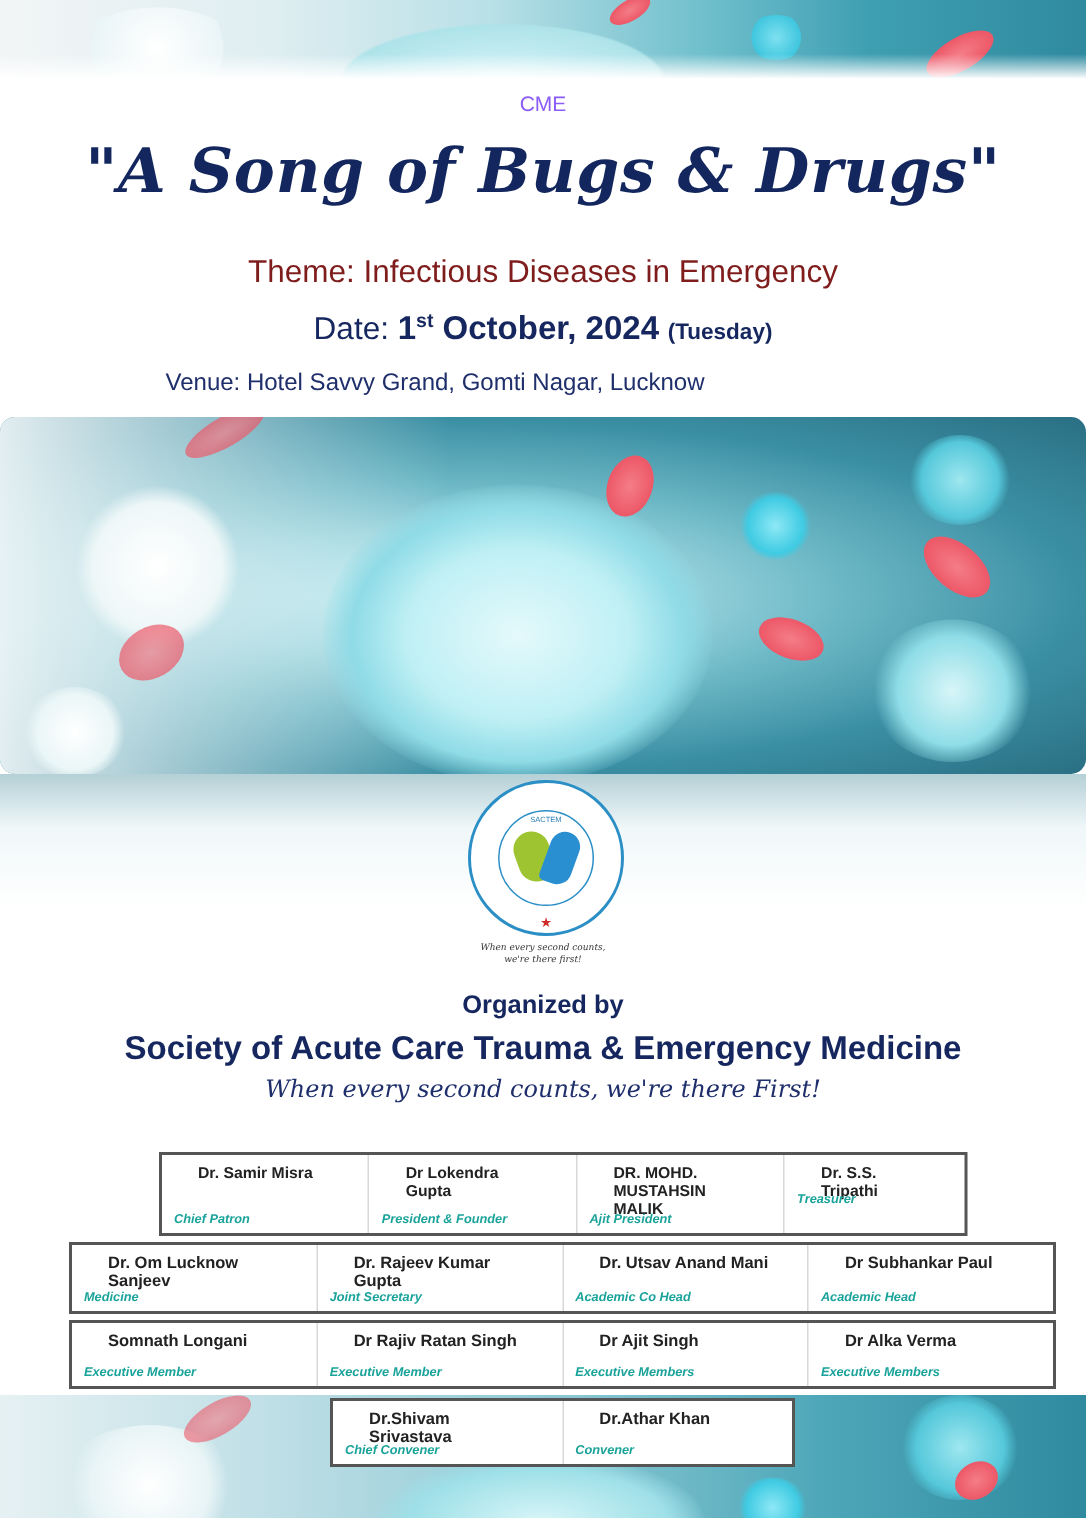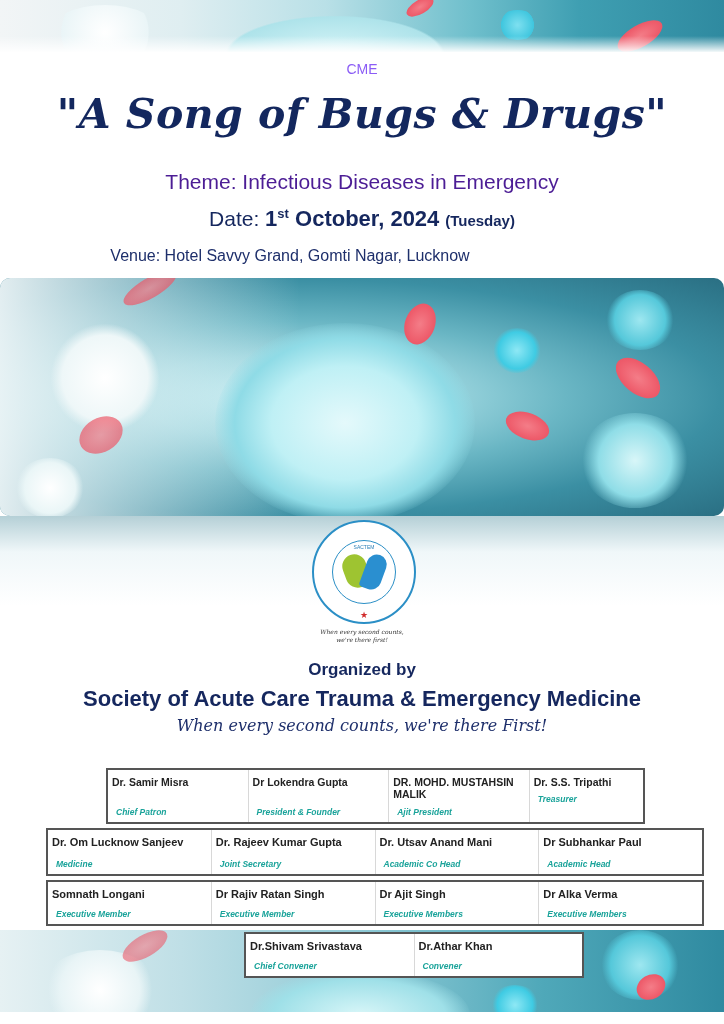--- a/index.html
+++ b/index.html
@@ -24,21 +24,21 @@
     background: linear-gradient(90deg, #e6f1f3 0%, #bfdfe6 25%, #8fcad6 50%, #4fa8b9 75%, #2f8aa0 100%); }
   .band-bottom::after { content: ""; position: absolute; left: 0; right: 0; bottom: 0; height: 8px; background: #ffffff; }
 
   .virus { position: absolute; border-radius: 50%; }
   .rbc { position: absolute; border-radius: 50%; background: radial-gradient(ellipse at 50% 50%, #f47d88 0%, #ee5d6c 60%, #e44c5d 100%); transform: rotate(-30deg); }
 
   
   .cme { position: absolute; top: 61px; left: 0; width: 724px; text-align: center; font-size: 14px; color: #8b5cf6; }
   .title { position: absolute; top: 90px; left: 0; width: 724px; text-align: center;
     font-family: "DejaVu Serif", serif; font-style: italic; font-weight: bold; font-size: 41px; color: #13275e; letter-spacing: 0.5px; }
-  .theme { position: absolute; top: 170px; left: 0; width: 724px; text-align: center; font-size: 21px; color: #4c1d95; }
+  .theme { position: absolute; top: 170px; left: 0; width: 724px; text-align: center; font-size: 21px; color: #7f1d1d; }
   .date { position: absolute; top: 206px; left: 0; width: 724px; text-align: center; font-size: 21px; color: #15275e; }
   .date .d-strong { font-weight: bold; font-size: 22px; }
   .date sup { font-size: 13px; font-weight: bold; }
   .date .dow { font-weight: bold; font-size: 15px; }
   .venue { position: absolute; top: 247px; left: 0; width: 580px; text-align: center; font-size: 16px; color: #1e2f6b; }
 
   
   .logo { position: absolute; top: 520px; left: 312px; width: 104px; height: 104px; border-radius: 50%;
     border: 2px solid #2b8fc6; background: #ffffff; }
   .logo .inner { position: absolute; top: 18px; left: 18px; width: 64px; height: 64px; border-radius: 50%; border: 1px solid #2b8fc6; }
@@ -49,29 +49,29 @@
   .logo-tag { position: absolute; top: 628px; left: 300px; width: 124px; text-align: center;
     font-family: "DejaVu Serif", serif; font-style: italic; font-size: 6px; line-height: 8px; color: #333; }
 
   .org-by { position: absolute; top: 660px; left: 0; width: 724px; text-align: center; font-size: 17px; font-weight: bold; color: #15275e; }
   .org-name { position: absolute; top: 686px; left: 0; width: 724px; text-align: center; font-size: 22px; font-weight: bold; color: #15275e; }
   .org-tag { position: absolute; top: 716px; left: 0; width: 724px; text-align: center;
     font-family: "DejaVu Serif", serif; font-style: italic; font-size: 16px; color: #1e2f6b; }
 
   
   .row { position: absolute; display: flex; border: 2px solid #555; background: #ffffff; }
-  .cell { flex: 1; border-right: 1px solid #d8d8d8; padding: 6px 4px; position: relative; }
+  .cell { flex: 1; border-right: 1px solid #d8d8d8; padding: 6px 24px; position: relative; }
   .cell:last-child { border-right: none; }
   .name { font-size: 11px; font-weight: bold; color: #222; line-height: 12px; }
   .role { font-size: 8.5px; font-style: italic; font-weight: bold; color: #1aa39a; position: absolute; bottom: 5px; left: 8px; }
   .row-a { top: 768px; left: 106px; width: 539px; height: 56px; }
   .row-a .name { font-size: 10.5px; }
   .row-b { top: 828px; left: 46px; width: 658px; height: 48px; }
   .row-c { top: 880px; left: 46px; width: 658px; height: 46px; }
-  .row-d { top: 932px; left: 220px; width: 340px; height: 46px; margin-left: 24px; }
+  .row-d { top: 932px; left: 220px; width: 310px; height: 46px; }
 </style>
 </head>
 <body>
 
 <div class="band band-top">
   <div class="virus" style="left:50px;top:5px;width:110px;height:55px;background:radial-gradient(circle,#ffffff 0%,#eaf5f7 70%,transparent 72%);"></div>
   <div class="virus" style="left:210px;top:10px;width:250px;height:90px;background:radial-gradient(ellipse,#d8f5f8 0%,#aee3ea 60%,transparent 62%);"></div>
   <div class="virus" style="left:495px;top:10px;width:45px;height:30px;background:radial-gradient(circle,#7ee0f0 0%,#3fc6de 60%,transparent 62%);"></div>
   <div class="rbc" style="left:615px;top:25px;width:50px;height:22px;"></div>
   <div class="rbc" style="left:405px;top:0px;width:30px;height:14px;"></div>

